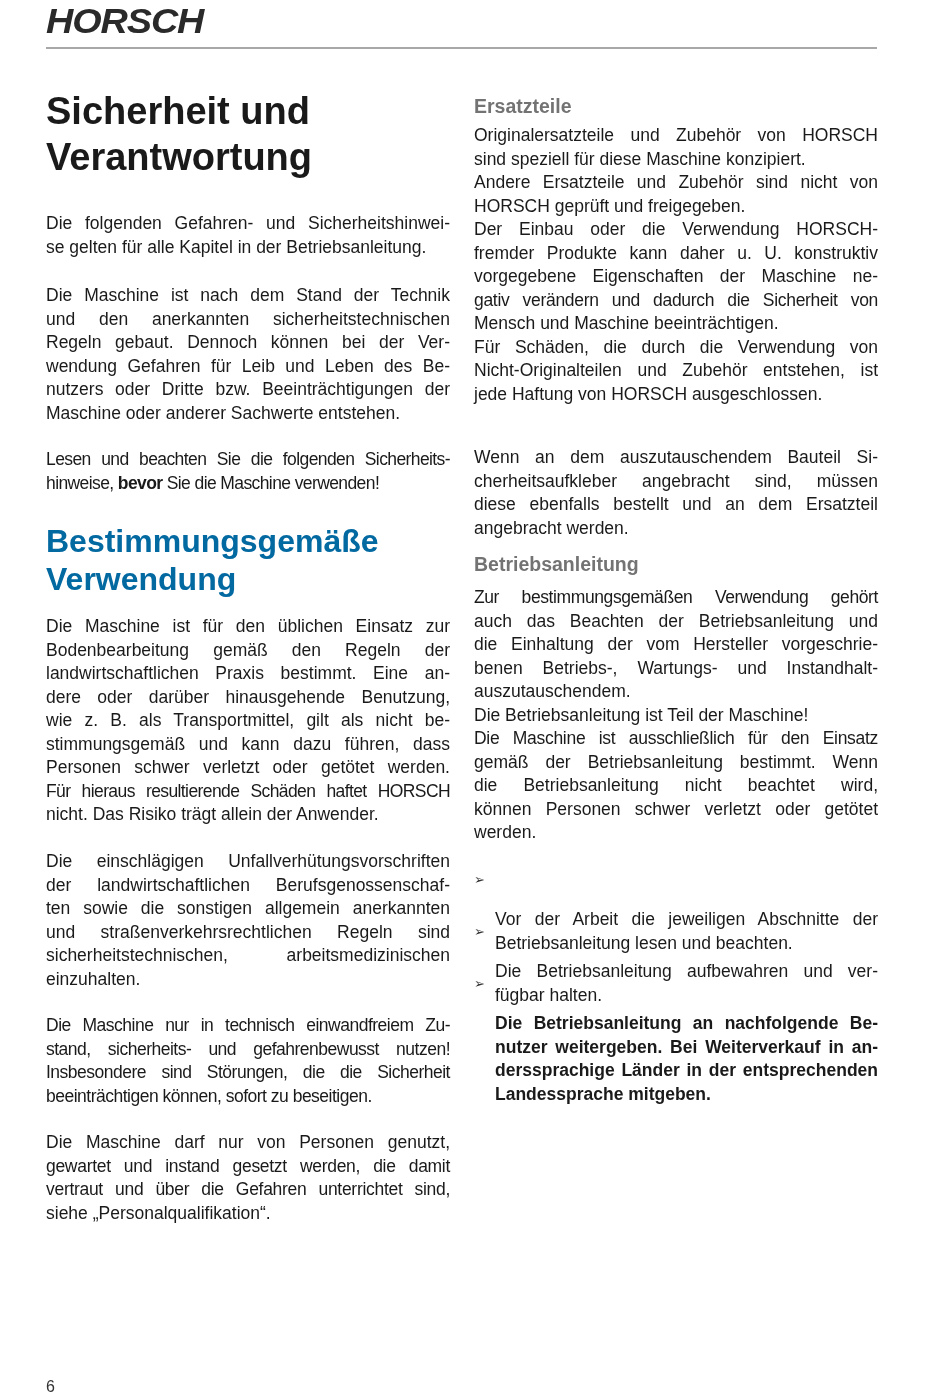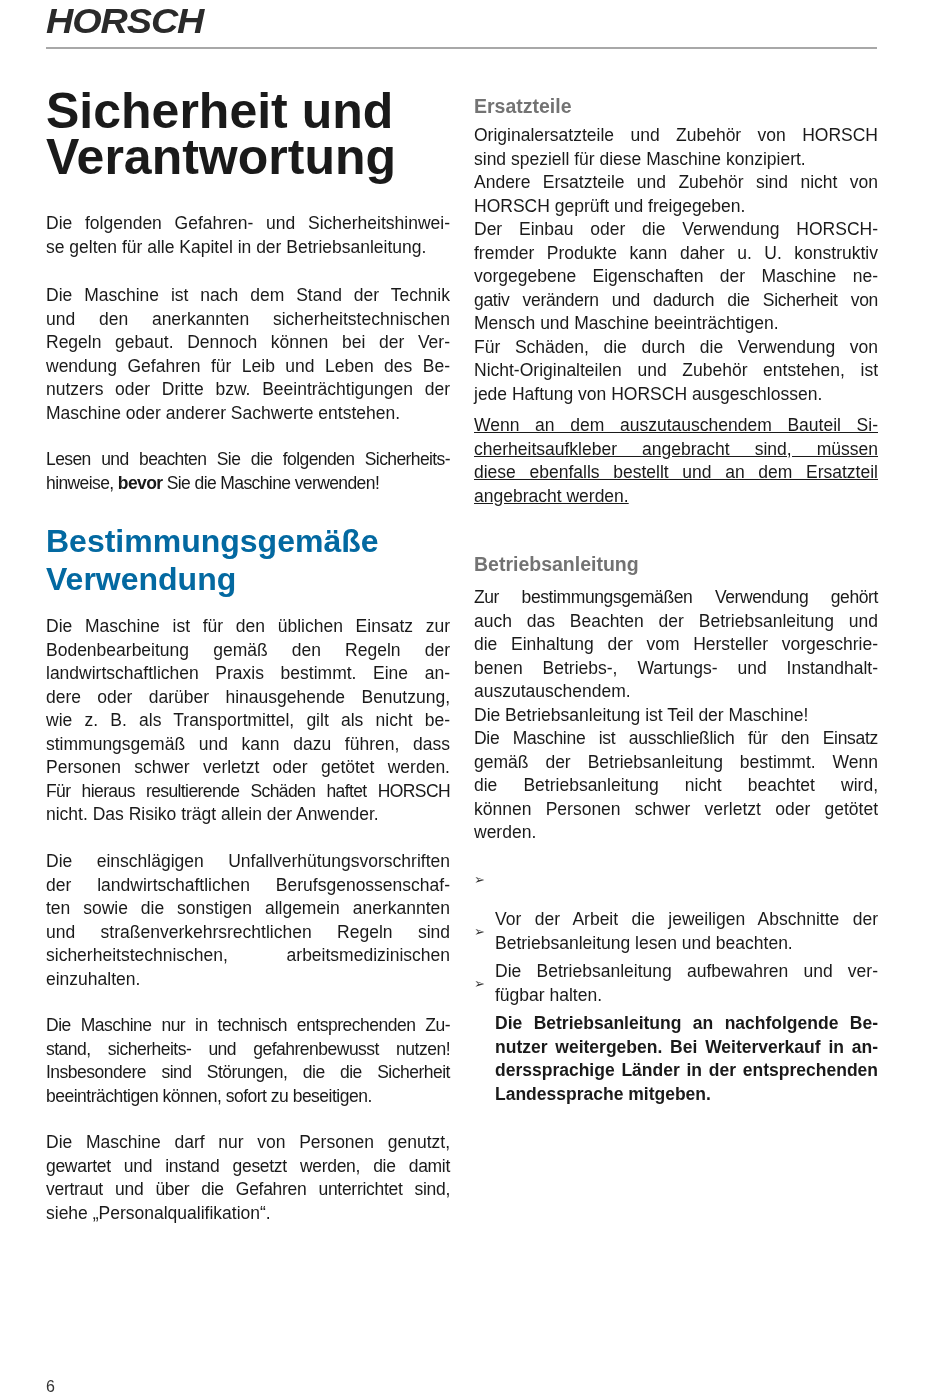--- a/index.html
+++ b/index.html
@@ -2,21 +2,21 @@
 <html><head>
 <meta charset="utf-8">
 <style>
   html, body { margin: 0; padding: 0; background: #ffffff; }
   body { width: 950px; height: 1396px; position: relative; overflow: hidden; color: #1a1a1a; font-family: "Liberation Sans", sans-serif; }
   .logo { position: absolute; left: 46px; top: 4px; font-family: "Liberation Sans", sans-serif; font-weight: 900; font-style: italic; font-size: 35px; letter-spacing: -1px; color: #2a2a2a; transform: scaleX(1.08); transform-origin: left; line-height: 34px; }
   .header-rule { position: absolute; left: 46px; top: 47px; width: 831px; height: 0; border-top: 2px solid #a8a8a8; }
   .col { position: absolute; top: 0; width: 404px; }
   .col-left { left: 46px; }
   .col-right { left: 474px; }
-  .h1 { position: absolute; left: 0; font-weight: bold; font-size: 50px; line-height: 46px; color: #1a1a1a; margin: 0; }
+  .h1 { position: absolute; left: 0; font-weight: bold; font-size: 38px; line-height: 46px; color: #1a1a1a; margin: 0; }
   .h2 { position: absolute; left: 0; font-weight: bold; font-size: 32px; line-height: 38px; color: #0369a1; margin: 0; }
   .h3 { position: absolute; left: 0; font-weight: bold; font-size: 19.5px; line-height: 24px; color: #737373; margin: 0; }
   .p { position: absolute; left: 0; width: 404px; font-size: 17.5px; line-height: 23.5px; text-align: justify; margin: 0; }
   .line { display: block; white-space: nowrap; text-align-last: justify; }
   .line.last { text-align-last: left; }
   .p .line { text-align: justify; }
   .bullet { position: absolute; left: 0; width: 404px; font-size: 17.5px; line-height: 23.5px; }
   .bullet .mark { position: absolute; left: 0; top: 0; font-size: 13px; color: #333; }
   .bullet .body { margin-left: 21px; margin-top: 40px; }
   .page-num { position: absolute; left: 46px; top: 1378px; font-size: 16px; color: #333; }
@@ -75,21 +75,21 @@
   <div class="p" style="top:850px;">
     <span class="line">Die einschlägigen Unfallverhütungsvorschriften</span>
     <span class="line">der landwirtschaftlichen Berufsgenossenschaf-</span>
     <span class="line">ten sowie die sonstigen allgemein anerkannten</span>
     <span class="line">und straßenverkehrsrechtlichen Regeln sind</span>
     <span class="line">sicherheitstechnischen, arbeitsmedizinischen</span>
     <span class="line last">einzuhalten.</span>
   </div>
 
   <div class="p" style="top:1014px; letter-spacing:-0.5px;">
-    <span class="line">Die Maschine nur in technisch entsprechenden Zu-</span>
+    <span class="line">Die Maschine nur in technisch einwandfreiem Zu-</span>
     <span class="line">stand, sicherheits- und gefahrenbewusst nutzen!</span>
     <span class="line">Insbesondere sind Störungen, die die Sicherheit</span>
     <span class="line last">beeinträchtigen können, sofort zu beseitigen.</span>
   </div>
 
   <div class="p" style="top:1131px;">
     <span class="line">Die Maschine darf nur von Personen genutzt,</span>
     <span class="line" style="letter-spacing:-0.3px;">gewartet und instand gesetzt werden, die damit</span>
     <span class="line" style="letter-spacing:-0.3px;">vertraut und über die Gefahren unterrichtet sind,</span>
     <span class="line last">siehe „Personalqualifikation“.</span>
@@ -107,21 +107,21 @@
     <span class="line">Der Einbau oder die Verwendung HORSCH-</span>
     <span class="line">fremder Produkte kann daher u. U. konstruktiv</span>
     <span class="line">vorgegebene Eigenschaften der Maschine ne-</span>
     <span class="line" style="letter-spacing:-0.3px;">gativ verändern und dadurch die Sicherheit von</span>
     <span class="line last">Mensch und Maschine beeinträchtigen.</span>
     <span class="line">Für Schäden, die durch die Verwendung von</span>
     <span class="line">Nicht-Originalteilen und Zubehör entstehen, ist</span>
     <span class="line last">jede Haftung von HORSCH ausgeschlossen.</span>
   </div>
 
-  <div class="p" style="top:414px;text-decoration:underline;">
+  <div class="p" style="top:446px;">
     <span class="line">Wenn an dem auszutauschendem Bauteil Si-</span>
     <span class="line">cherheitsaufkleber angebracht sind, müssen</span>
     <span class="line">diese ebenfalls bestellt und an dem Ersatzteil</span>
     <span class="line last">angebracht werden.</span>
   </div>
 
   <h3 class="h3" style="top:552px;">Betriebsanleitung</h3>
 
   <div class="p" style="top:586px;">
     <span class="line" style="letter-spacing:-0.4px;">Zur bestimmungsgemäßen Verwendung gehört</span>

